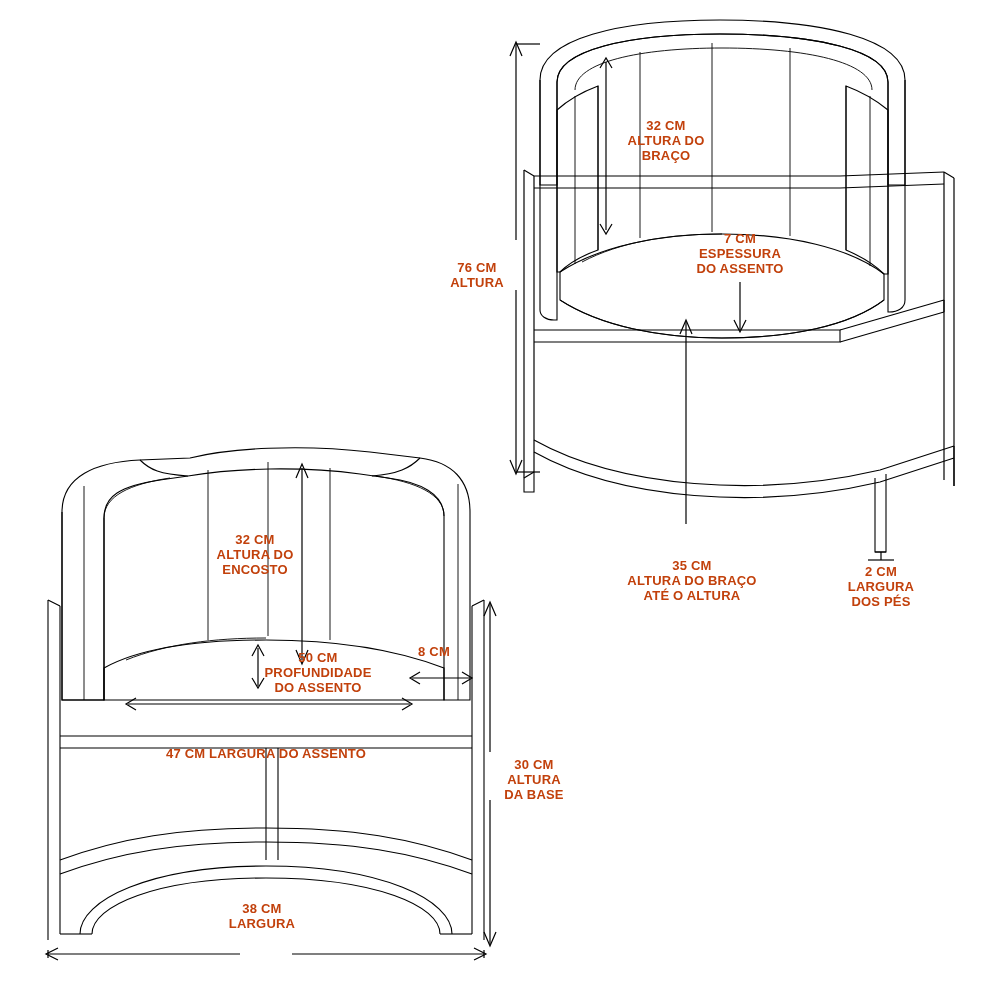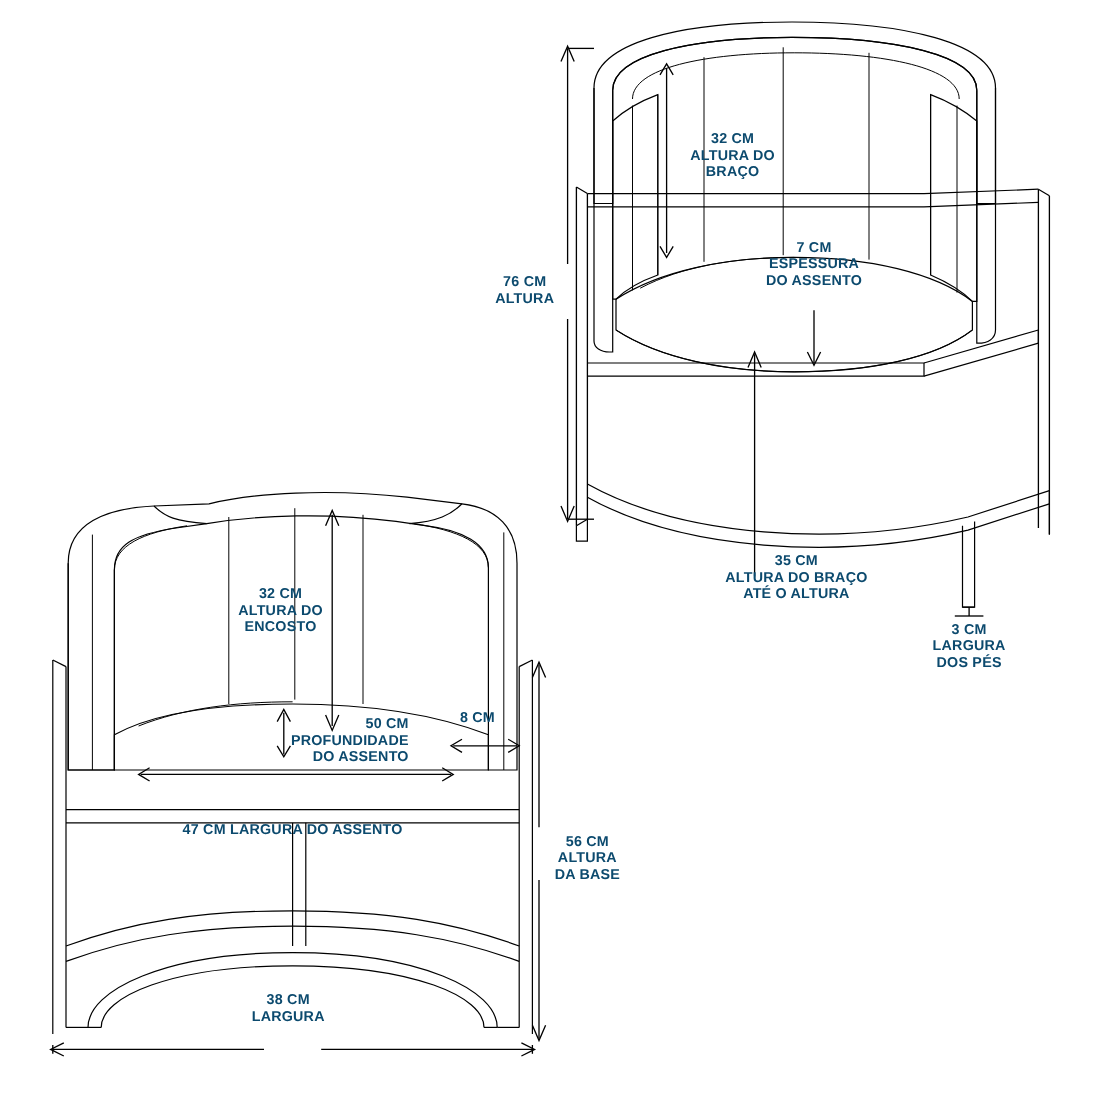--- a/index.html
+++ b/index.html
@@ -22,21 +22,21 @@
     width: 1000px;
     height: 1000px;
   }
   .label {
     position: absolute;
     font-family: "Liberation Sans", sans-serif;
     font-size: 13px;
     font-weight: bold;
     line-height: 15px;
     letter-spacing: 0.2px;
-    color: #0c4a6e;
+    color: #c2410c;
     white-space: pre;
     text-align: center;
   }
   .label.center { transform: translateX(-50%); }
   svg { display: block; }
   .ln { stroke: #000; stroke-width: 1.1; fill: none; }
   .ln-thin { stroke: #000; stroke-width: 0.9; fill: none; }
   .dim { stroke: #000; stroke-width: 1.2; fill: none; }
 </style>
 </head>
@@ -207,31 +207,31 @@
     <path class="dim" d="M484,950 L484,958"></path>
     <path class="dim" d="M48,954 L240,954"></path>
     <path class="dim" d="M292,954 L484,954"></path>
     <path class="dim" d="M58,948 L46,954 L58,960"></path>
     <path class="dim" d="M474,948 L486,954 L474,960"></path>
   </g>
 </svg>
 
 <div class="label center" style="left:666px; top:118px;"><span>32 CM</span><br><span>ALTURA DO</span><br><span>BRAÇO</span></div>
 
-<div class="label center" style="left:477px; top:248px;"><span>76 CM</span><br><span>ALTURA</span></div>
-
-<div class="label center" style="left:740px; top:217px;"><span>7 CM</span><br><span>ESPESSURA</span><br><span>DO ASSENTO</span></div>
-
-<div class="label center" style="left:692px; top:502px;margin-left:32px;"><span>35 CM</span><br><span>ALTURA DO BRAÇO</span><br><span>ATÉ O ALTURA</span></div>
-
-<div class="label center" style="left:881px; top:564px;"><span>3 CM</span><br><span>LARGURA</span><br><span>DOS PÉS</span></div>
+<div class="label center" style="left:477px; top:260px;"><span>76 CM</span><br><span>ALTURA</span></div>
+
+<div class="label center" style="left:740px; top:231px;"><span>7 CM</span><br><span>ESPESSURA</span><br><span>DO ASSENTO</span></div>
+
+<div class="label center" style="left:692px; top:558px;"><span>35 CM</span><br><span>ALTURA DO BRAÇO</span><br><span>ATÉ O ALTURA</span></div>
+
+<div class="label center" style="left:881px; top:564px;"><span>2 CM</span><br><span>LARGURA</span><br><span>DOS PÉS</span></div>
 
 <div class="label center" style="left:255px; top:532px;"><span>32 CM</span><br><span>ALTURA DO</span><br><span>ENCOSTO</span></div>
 
-<div class="label center" style="left:318px; top:650px;text-align:right;"><span>50 CM</span><br><span>PROFUNDIDADE</span><br><span>DO ASSENTO</span></div>
+<div class="label center" style="left:318px; top:650px;"><span>50 CM</span><br><span>PROFUNDIDADE</span><br><span>DO ASSENTO</span></div>
 
 <div class="label center" style="left:434px; top:644px;"><span>8 CM</span></div>
 
 <div class="label center" style="left:266px; top:746px;"><span>47 CM LARGURA DO ASSENTO</span></div>
 
-<div class="label center" style="left:534px; top:757px;"><span>56 CM</span><br><span>ALTURA</span><br><span>DA BASE</span></div>
+<div class="label center" style="left:534px; top:757px;"><span>30 CM</span><br><span>ALTURA</span><br><span>DA BASE</span></div>
 
 <div class="label center" style="left:262px; top:901px;"><span>38 CM</span><br><span>LARGURA</span></div>
 
 </body></html>

